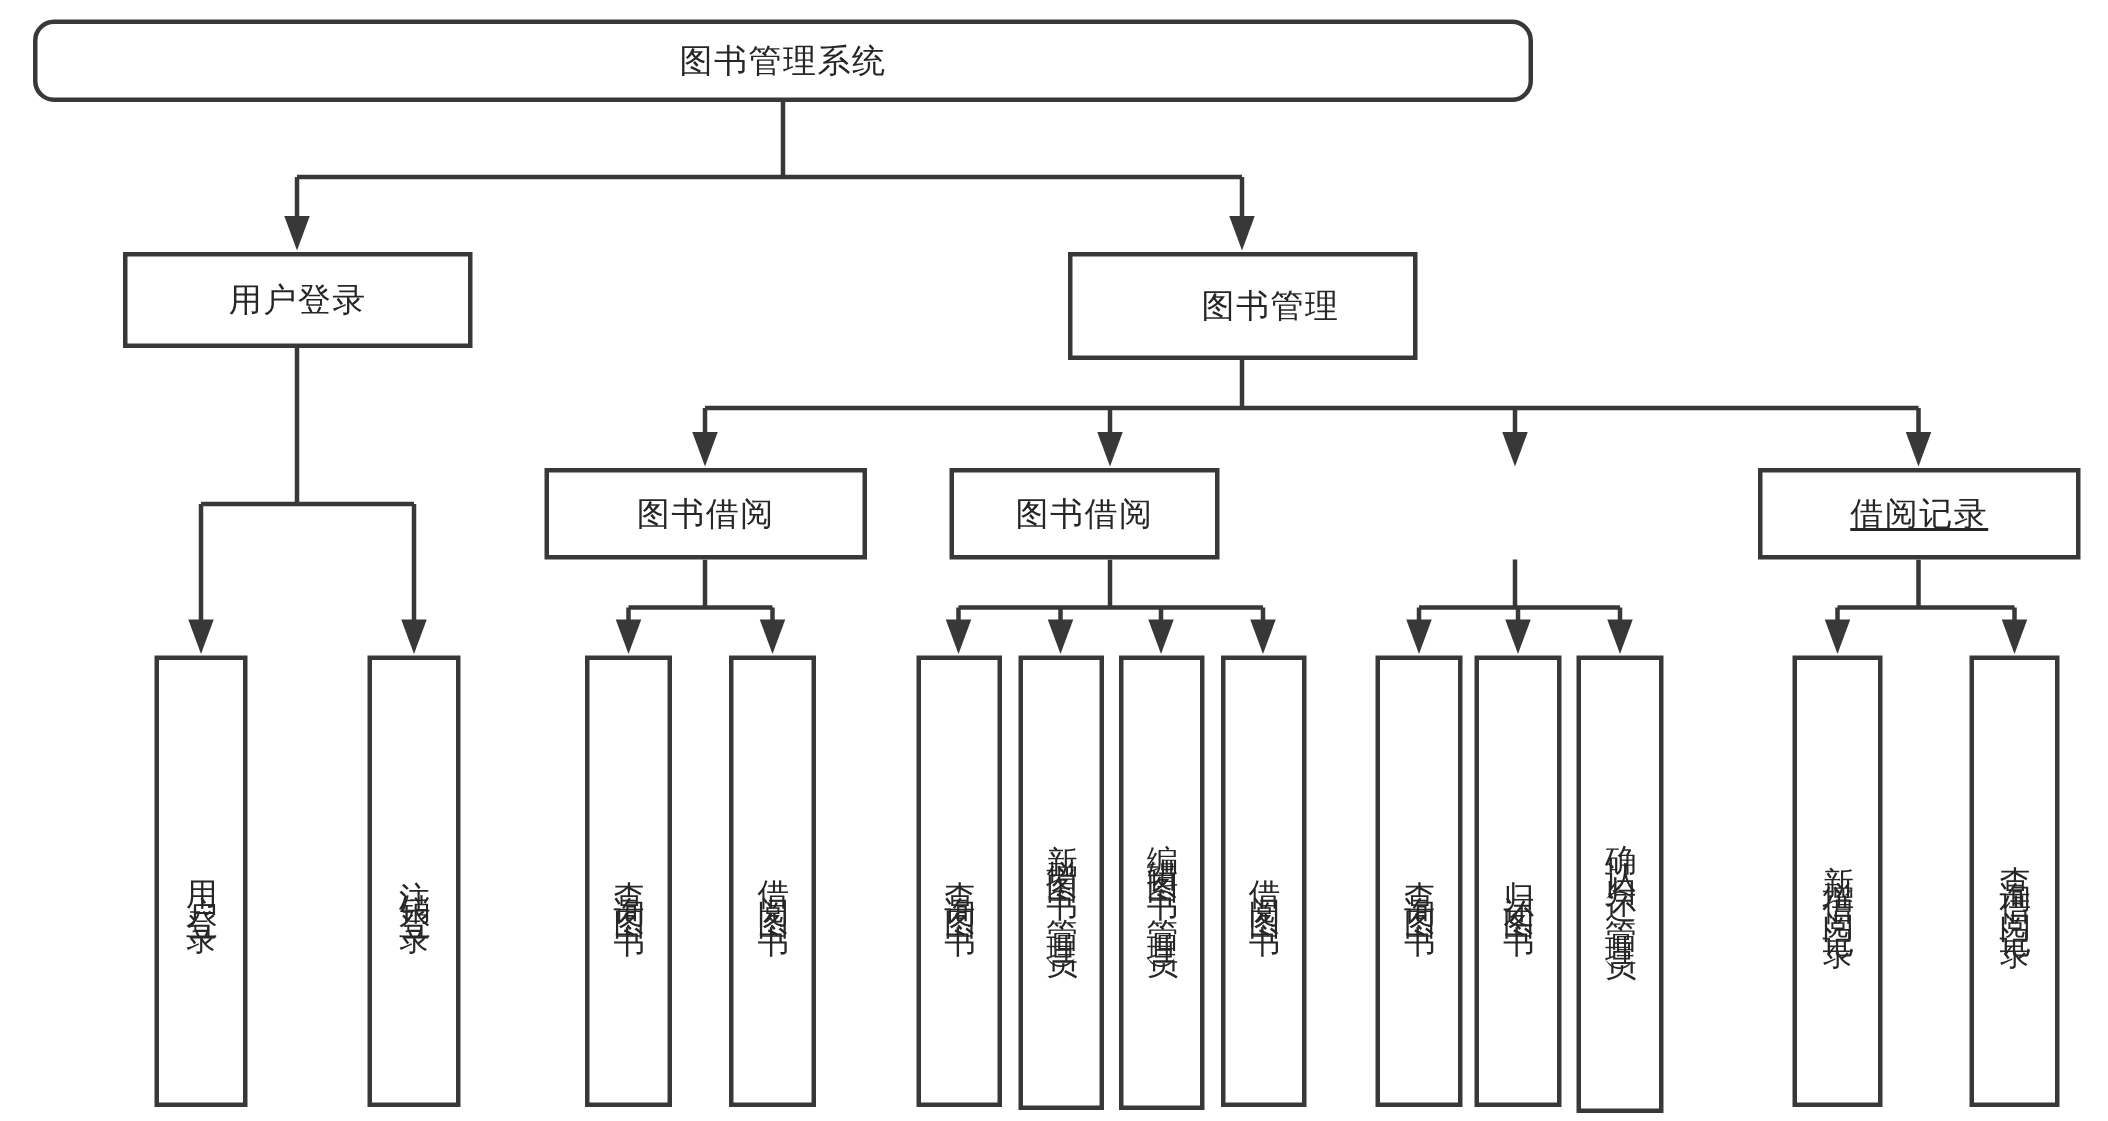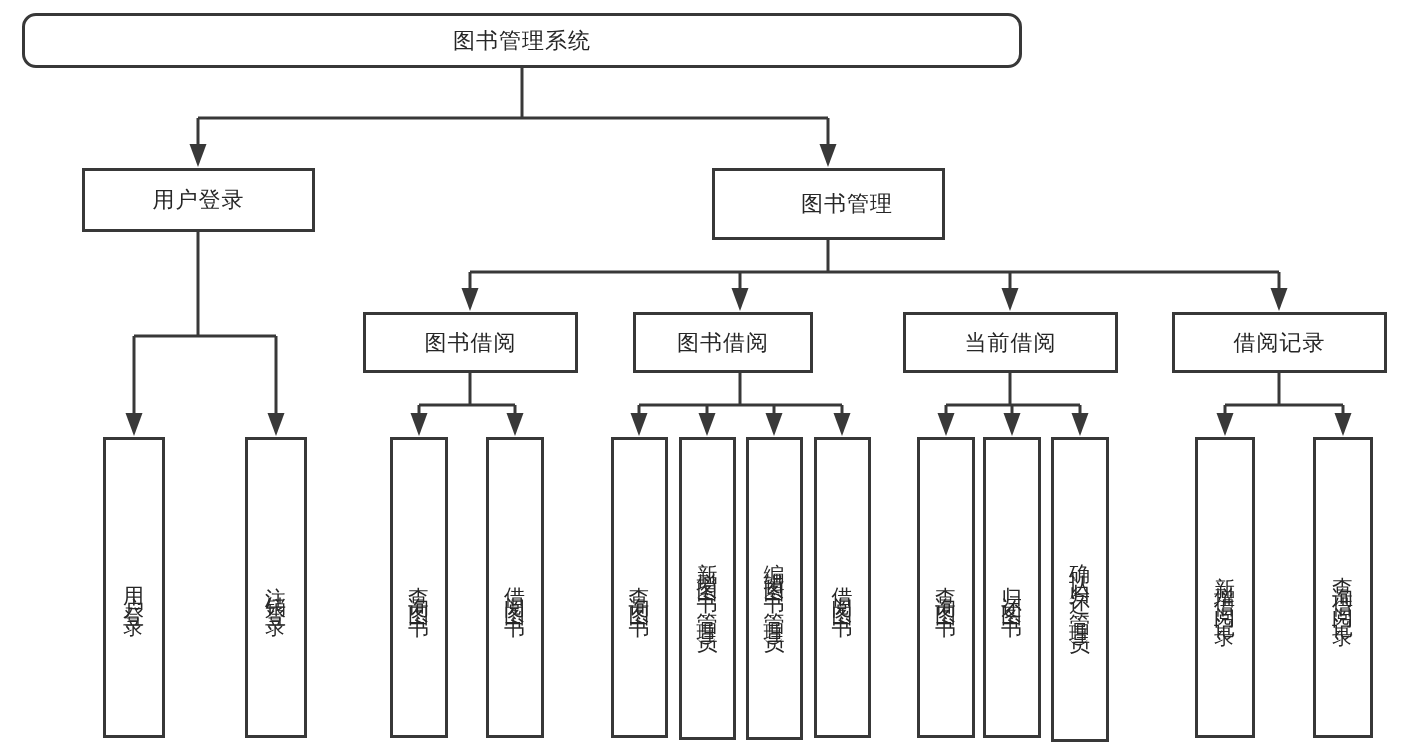--- a/index.html
+++ b/index.html
@@ -94,24 +94,21 @@
   <div class="node" style="left:712px;top:168px;width:233px;height:72px;padding-left:37px;">
     <span>图书管理</span>
   </div>
 
   <div class="node" style="left:363px;top:312px;width:215px;height:61px;">
     <span>图书借阅</span>
   </div>
   <div class="node" style="left:633px;top:312px;width:180px;height:61px;">
     <span>图书借阅</span>
   </div>
-  <div class="node" style="left:903px;top:312px;width:215px;height:61px;">
-    <span>当前借阅</span>
-  </div>
-  <div class="node" style="left:1172px;top:312px;width:215px;height:61px;">
+  <div class="node" style="left:1172px;top:312px;width:215px;height:61px;text-decoration:underline;">
     <span>借阅记录</span>
   </div>
 
   <div class="node leaf" style="left:103px;top:437px;width:62px;height:301px;">
     <span>用户登录</span>
   </div>
   <div class="node leaf" style="left:245px;top:437px;width:62px;height:301px;">
     <span>注销登录</span>
   </div>
   <div class="node leaf" style="left:390px;top:437px;width:58px;height:301px;">

